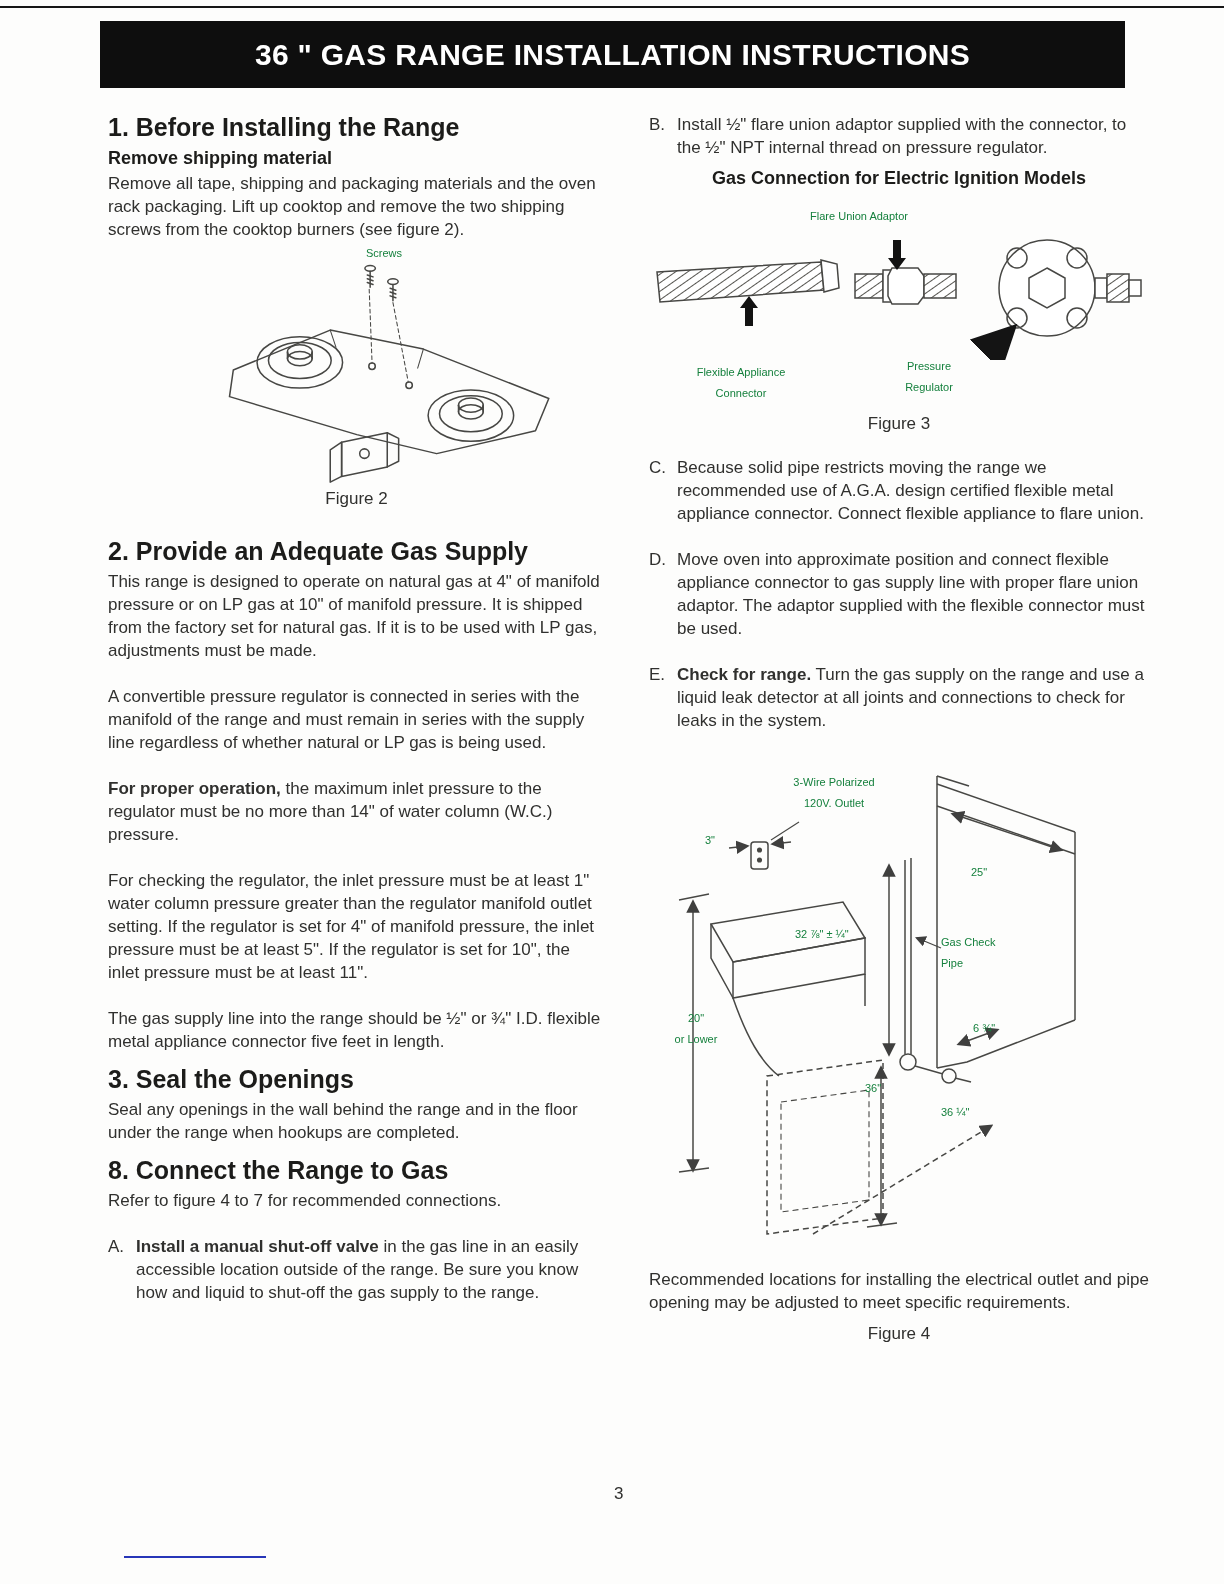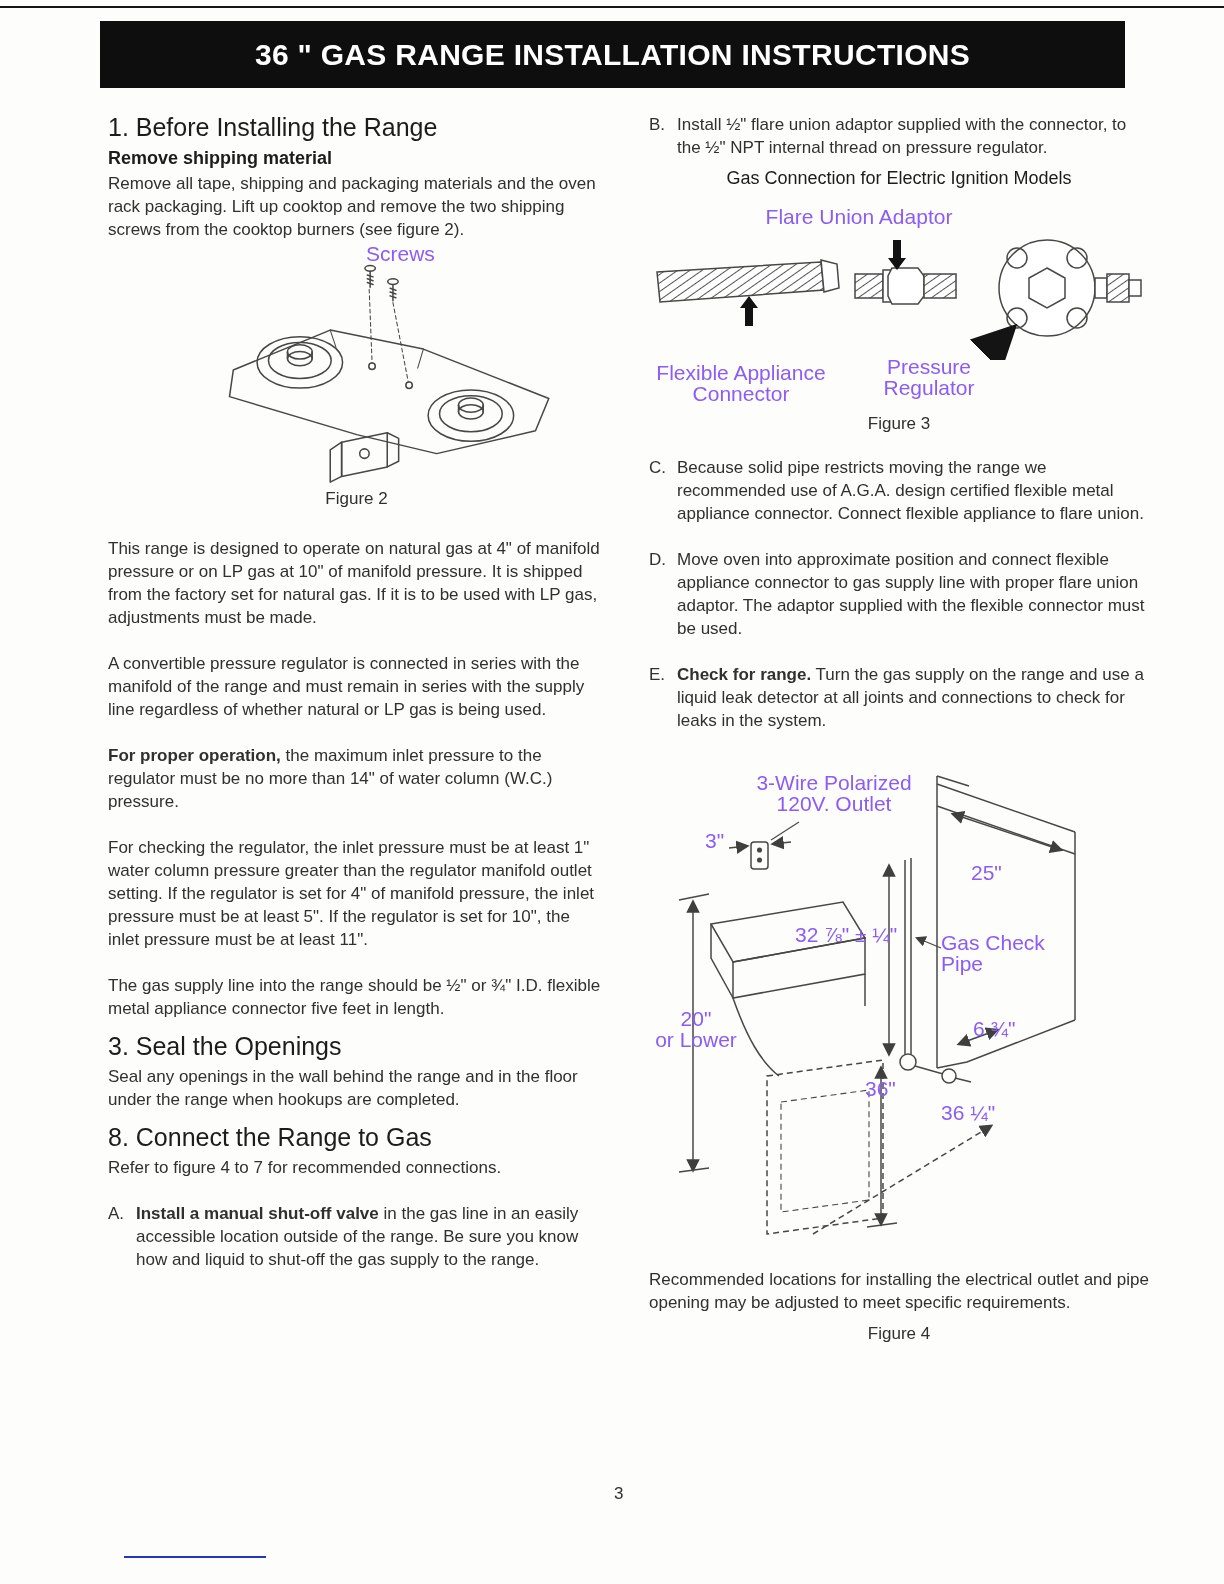--- a/index.html
+++ b/index.html
@@ -8,46 +8,46 @@
   .top-rule{position:absolute;left:0;top:6px;width:1224px;height:2px;background:#161616}
 
   .banner{position:absolute;left:100px;top:21px;width:1025px;height:67px;background:#0e0e0e;
           display:flex;align-items:center;justify-content:center}
   .banner .title{color:#ffffff;font-size:30px;font-weight:700;letter-spacing:.3px}
 
   .col{position:absolute;top:113px;font-size:17px;line-height:23px}
   .col-left{left:108px;width:497px}
   .col-right{left:649px;width:500px}
 
-  h2{font-size:25px;line-height:28px;color:#1c1c1a;margin:0 0 5px;font-weight:400}
+  h2{font-size:25px;line-height:28px;color:#1c1c1a;margin:0 0 5px;font-weight:700}
   h2.mt{margin-top:12px}
   .subhead{font-weight:700;font-size:18px;line-height:24px;margin:0 0 2px;color:#1c1c1a}
   p{margin:0 0 23px}
   p.tight{margin-bottom:6px}
   p.after10{margin-bottom:10px}
 
   .hang{display:flex;margin-bottom:23px}
   .hang .lbl{flex:0 0 28px}
   .hang .txt{flex:1;margin:0}
   .hang.last{margin-bottom:0}
   .hang.e{margin-bottom:40px}
   .hang.b{margin-bottom:8px}
 
   figure{margin:0;position:relative}
   .figcap{font-weight:400;text-align:center;font-size:17px}
-  .fig-label{position:absolute;font-size:21px;line-height:21px;color:#8b5cf6;white-space:pre-line;text-align:center;z-index:2}
+  .fig-label{position:absolute;font-size:11px;line-height:21px;color:#15803d;white-space:pre-line;text-align:center;z-index:2}
 
   
   .fig2{height:268px;margin:4px 0 22px}
   .fig2 svg{position:absolute;left:112px;top:8px;z-index:1}
   .lab-screws{left:258px;top:-4px}
   .cap2{position:absolute;left:0;top:240px;width:100%}
 
   
-  .fig3-title{font-weight:400;font-size:18px;text-align:center;width:100%;margin:6px 0 16px;color:#1c1c1a}
+  .fig3-title{font-weight:700;font-size:18px;text-align:center;width:100%;margin:6px 0 16px;color:#1c1c1a}
   .fig3{height:232px;margin-bottom:18px}
   .fig3 svg{position:absolute;left:0;top:24px;z-index:1}
   .lab-flare{left:20px;top:0;width:380px}
   .lab-flex{left:2px;top:156px;width:180px}
   .lab-press{left:192px;top:150px;width:176px}
   .cap3{position:absolute;left:0;top:206px;width:100%}
 
   
   .fig4{height:486px;margin:14px 0 10px}
   .fig4 svg{position:absolute;left:0;top:0;z-index:1}
@@ -116,20 +116,21 @@
             <line x1="277" y1="157" x2="277" y2="164"></line>
           <path d="M128 196 L176 186 L176 222 L128 232 Z"></path>
           <path d="M116 204 L128 196 L128 232 L116 238 Z"></path>
           <path d="M176 186 L188 192 L188 216 L176 222"></path>
           <circle cx="152" cy="208" r="5"></circle>
         </g>
       </svg>
       <figcaption class="figcap cap2">Figure 2</figcaption>
     </figure>
 
+    <h2 class="mt">2. Provide an Adequate Gas Supply</h2>
     <p>This range is designed to operate on natural gas at 4" of manifold pressure or on LP gas at 10" of manifold pressure.  It is shipped from the factory set for natural gas.  If it is to be used with LP gas, adjustments must be made.</p>
     <p>A convertible pressure regulator is connected in series with the manifold of the range and must remain in series with the supply line regardless of whether natural or LP gas is being used.</p>
     <p><b>For proper operation,</b><span> the maximum inlet pressure to the regulator must be no more than 14" of water column (W.C.) pressure.</span></p>
     <p>For checking the regulator, the inlet pressure must be at least 1" water column pressure greater than the regulator manifold outlet setting.  If the regulator is set for 4" of manifold pressure, the inlet pressure must be at least 5".  If the regulator is set for 10", the inlet pressure must be at least 11".</p>
     <p class="after10">The gas supply line into the range should be ½" or ¾" I.D. flexible metal appliance connector five feet in length.</p>
 
     <h2 class="mt">3. Seal the Openings</h2>
     <p class="after10">Seal any openings in the wall behind the range and in the floor under the range when hookups are completed.</p>
 
     <h2 class="mt">8. Connect the Range to Gas</h2>

